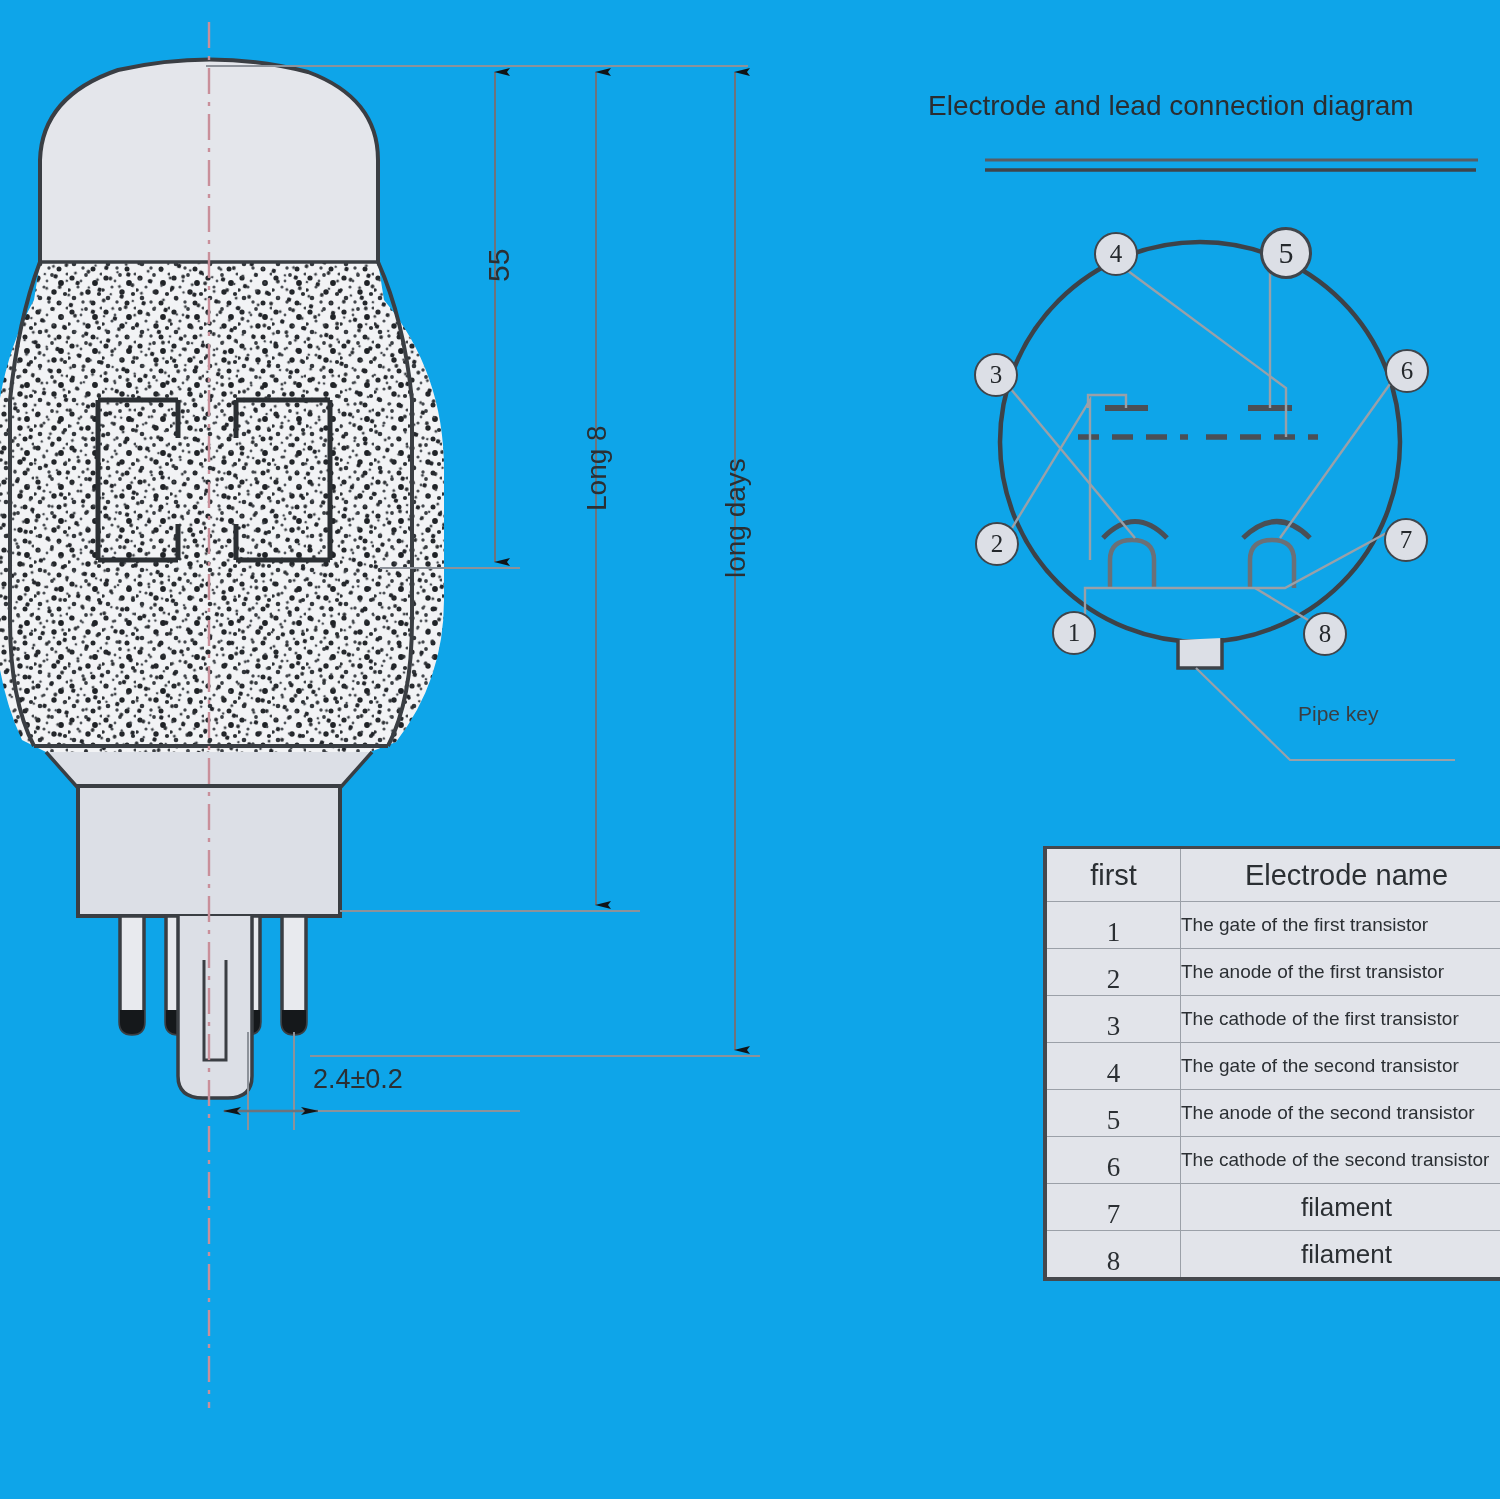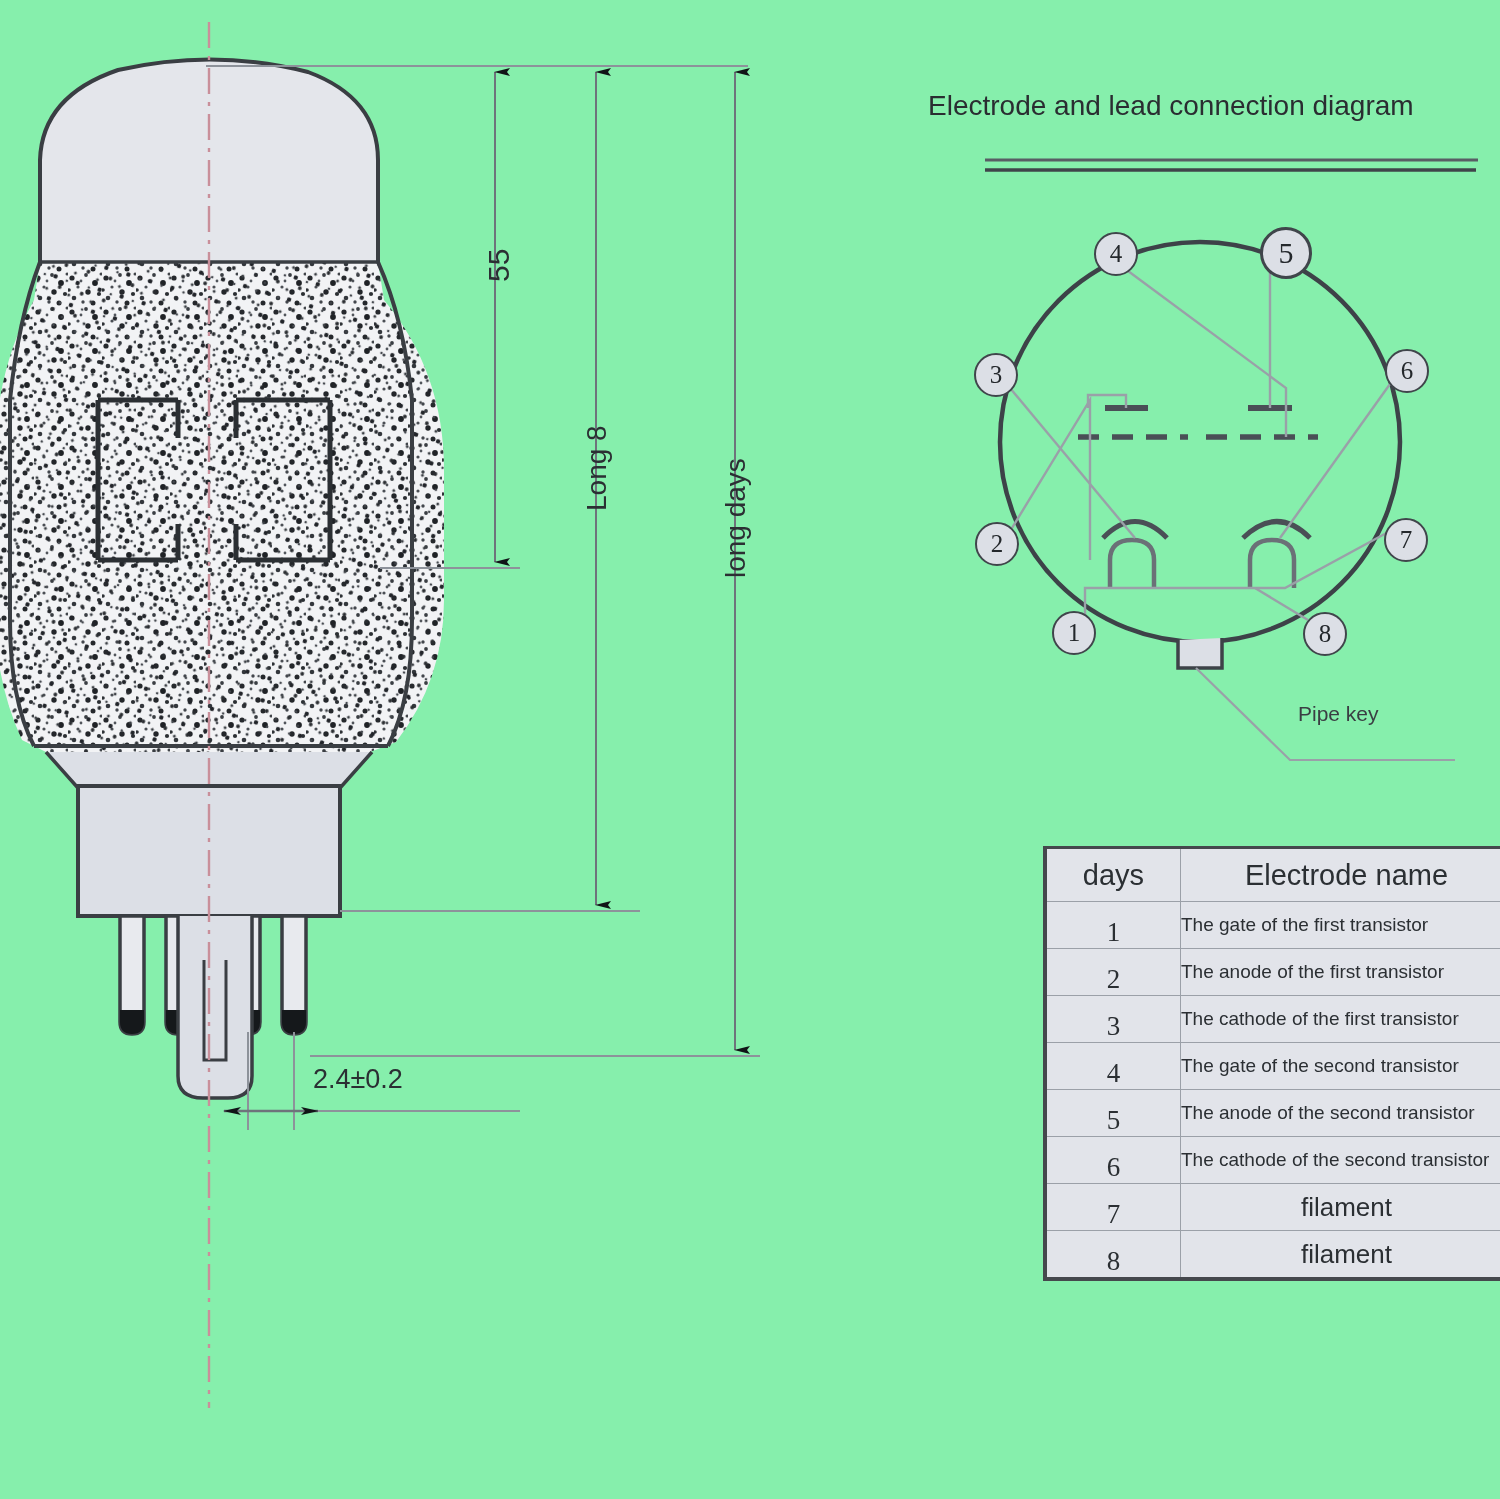--- a/index.html
+++ b/index.html
@@ -4,21 +4,21 @@
 <style>
   html, body {
     margin: 0;
     padding: 0;
     background: #dcdfe6;
   }
   #page {
     position: relative;
     width: 1500px;
     height: 1499px;
-    background: #86efac;
+    background: #0ea5e9;
     font-family: "Liberation Sans", sans-serif;
     overflow: hidden;
   }
   #page svg {
     position: absolute;
     top: 0;
     left: 0;
     width: 1500px;
     height: 1499px;
   }
@@ -358,21 +358,21 @@
       <div class="pinnum" style="left: 1094px; top: 232px;">4</div>
       <div class="pinnum big" style="left: 1260px; top: 227px;">5</div>
       <div class="pinnum" style="left: 1385px; top: 349px;">6</div>
       <div class="pinnum" style="left: 1384px; top: 518px;">7</div>
       <div class="pinnum" style="left: 1303px; top: 612px;">8</div>
     </div>
 
   <table id="electrode-table">
     <thead>
       <tr>
-        <th class="th-foot">days</th>
+        <th class="th-foot">first</th>
         <th class="th-name">Electrode name</th>
       </tr>
     </thead>
     <tbody id="electrode-table-body">
         <tr>
           <td class="td-foot">1</td>
           <td class="td-name">The gate of the first transistor</td>
         </tr>
         <tr>
           <td class="td-foot">2</td>

